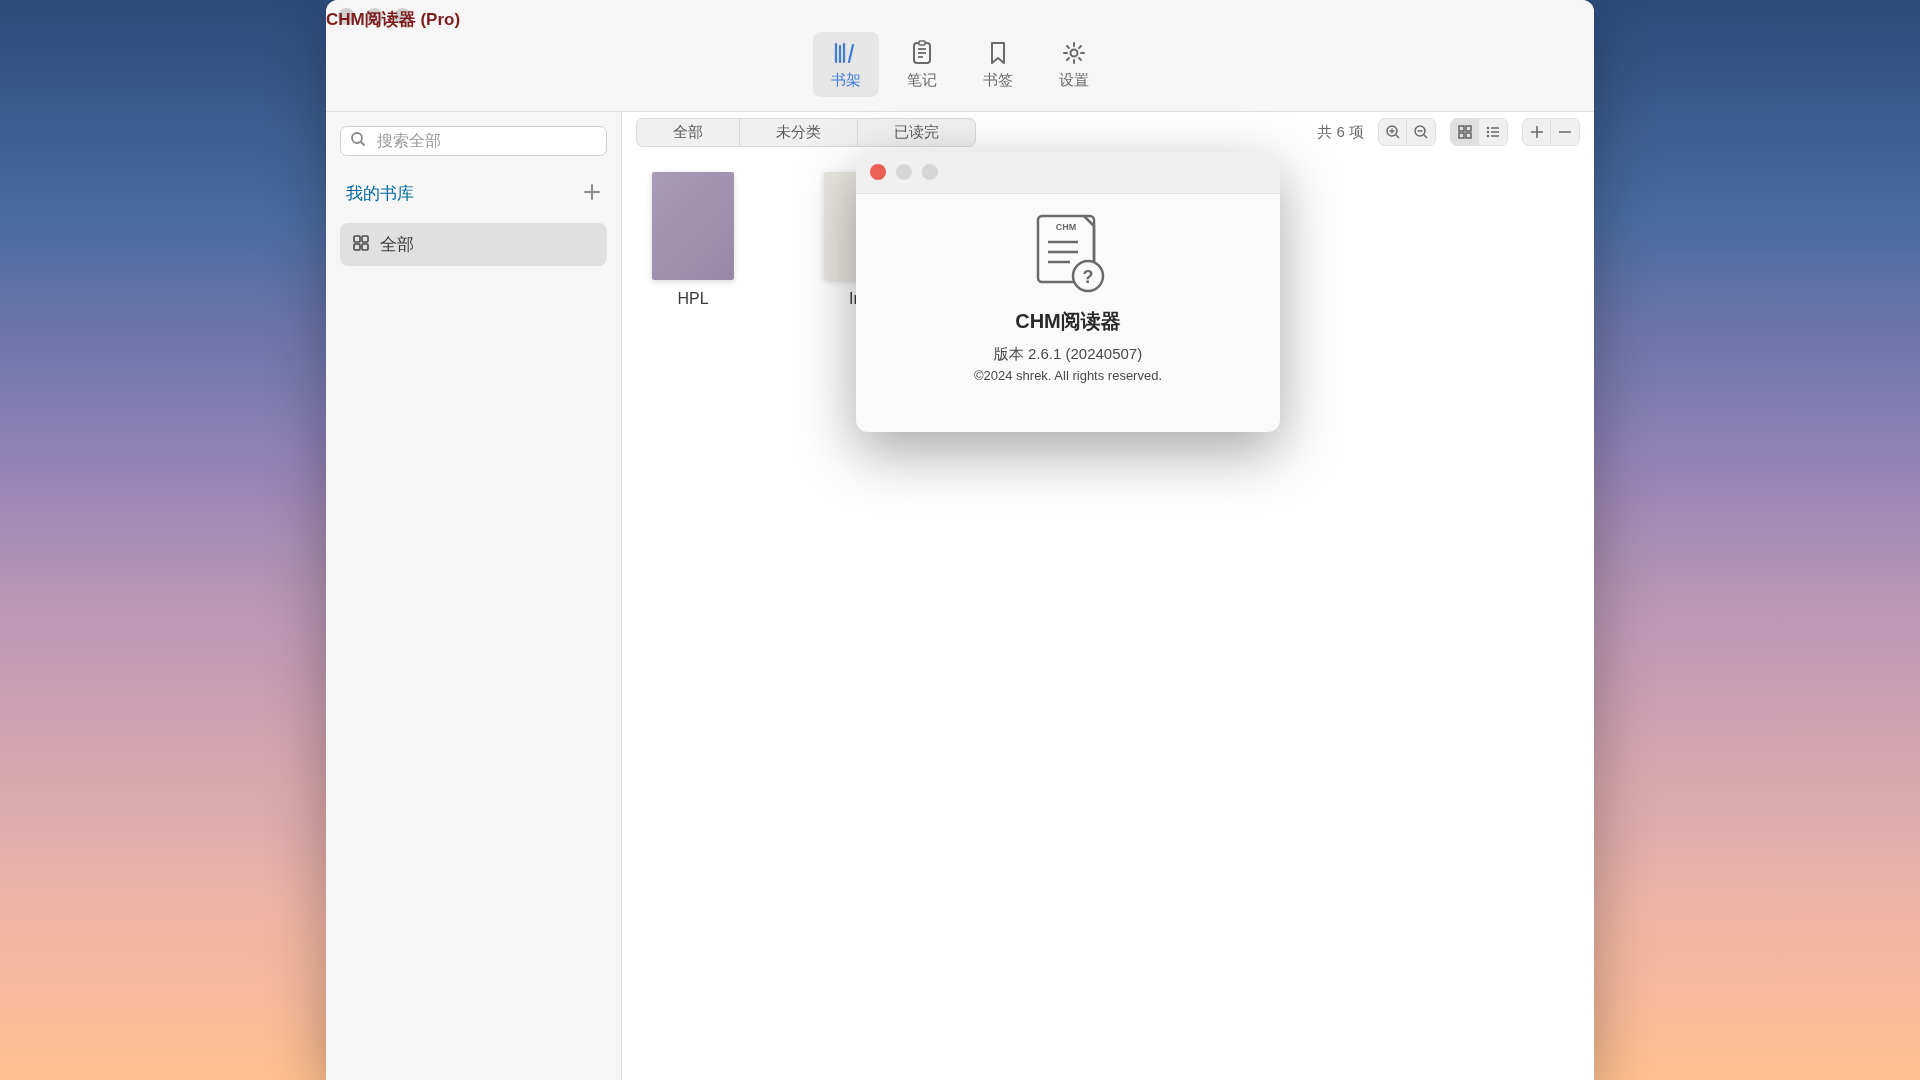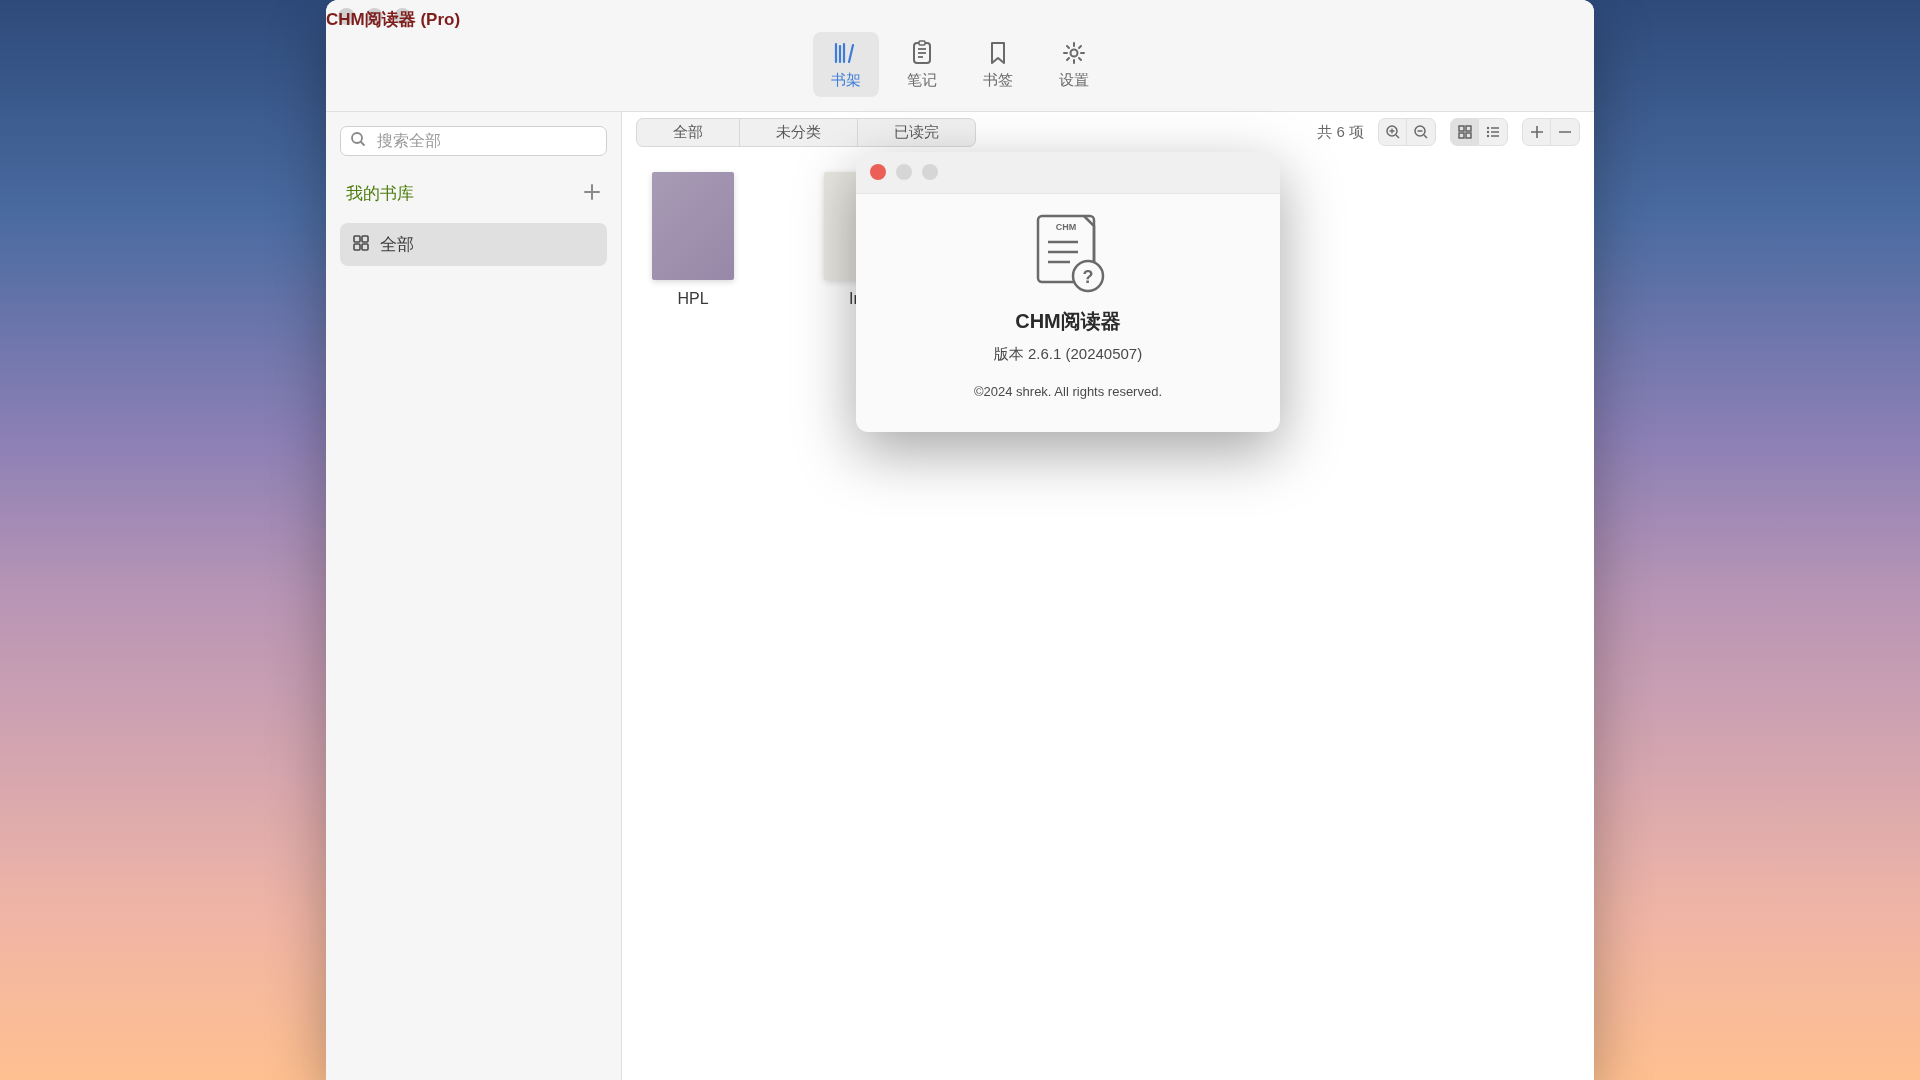--- a/index.html
+++ b/index.html
@@ -129,21 +129,21 @@
     }
     .library-header {
       display: flex;
       justify-content: space-between;
       align-items: center;
       padding: 8px 6px;
       margin-bottom: 10px;
     }
     .library-title {
       font-size: 17px;
-      color: #4d7c0f;
+      color: #0369a1;
       font-weight: 500;
     }
     .add-library {
       color: #8a8a8a;
       cursor: pointer;
     }
     .sidebar-item {
       display: flex;
       align-items: center;
       gap: 10px;
@@ -285,21 +285,21 @@
     }
     .about-name {
       font-size: 20px;
       font-weight: 700;
       color: #2a2a2a;
       margin-bottom: 10px;
     }
     .about-version {
       font-size: 15px;
       color: #4a4a4a;
-      margin-bottom: 20px;
+      margin-bottom: 4px;
     }
     .about-copyright {
       font-size: 13px;
       color: #4a4a4a;
     }
   </style>
 </head>
 <body>
 
 <div class="main-window">

